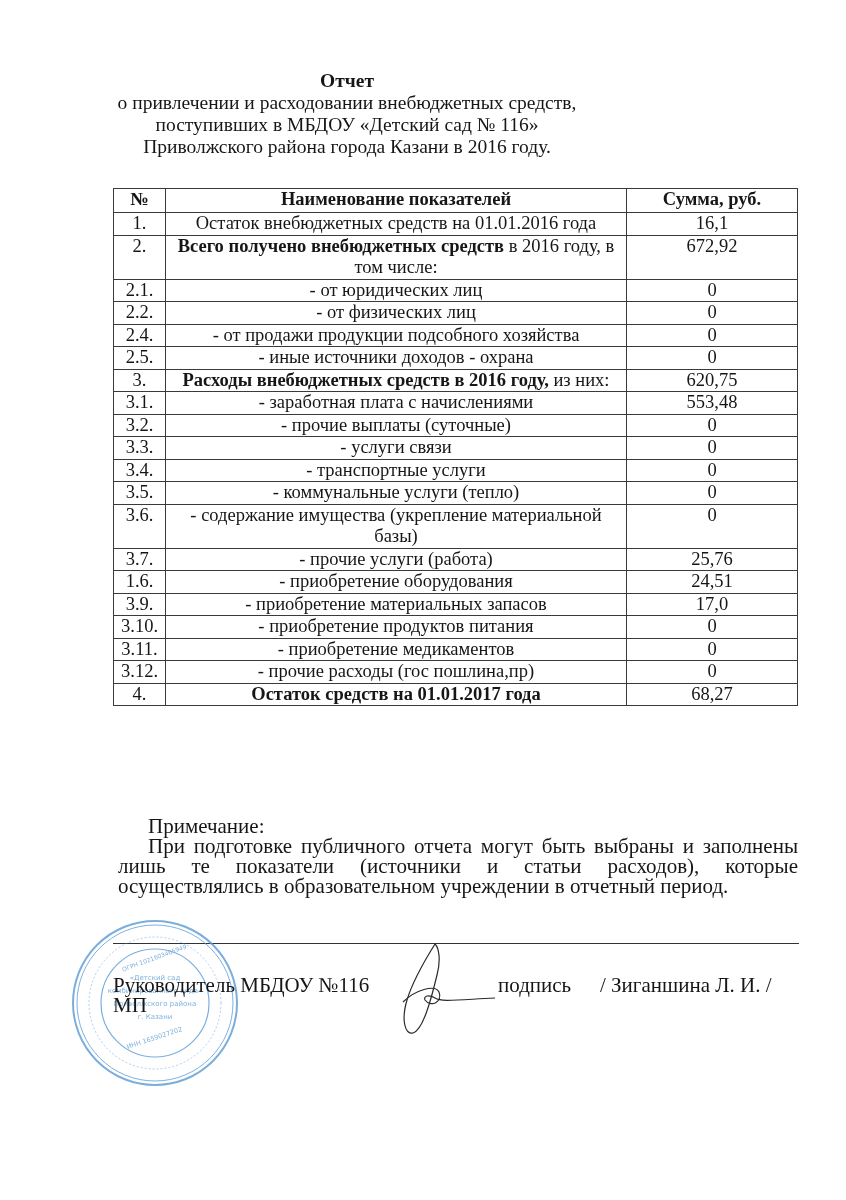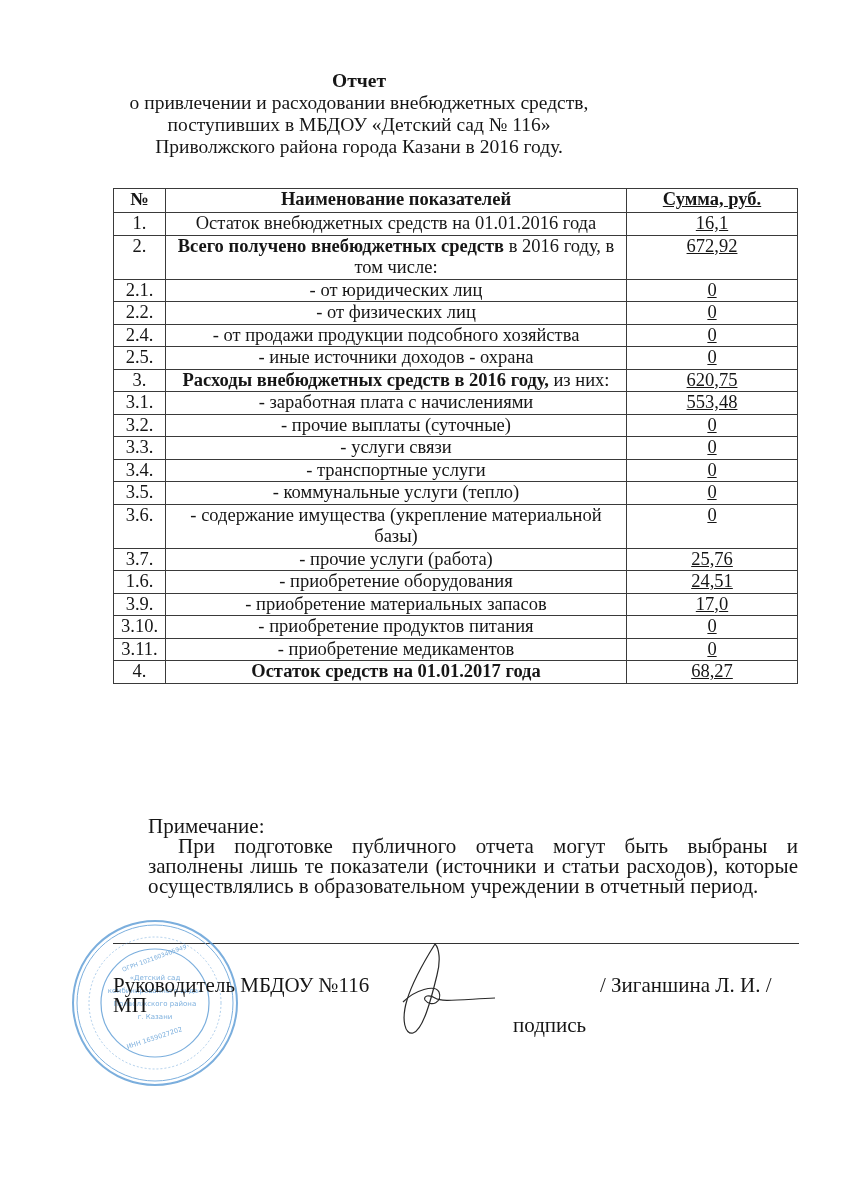--- a/index.html
+++ b/index.html
@@ -1,35 +1,35 @@
 <!DOCTYPE html>
 <html><head>
 <meta charset="utf-8">
 <style>
   html, body { margin: 0; padding: 0; background: #ffffff; }
   body { width: 846px; height: 1200px; position: relative; overflow: hidden;
          font-family: "Liberation Serif", "DejaVu Serif", serif; color: #161616; }
-  .header { position: absolute; top: 70px; left: 12px; width: 694px; text-align: center;
+  .header { position: absolute; top: 70px; left: 0; width: 694px; text-align: center;
             font-size: 19.5px; line-height: 22px; }
   .header .title { font-weight: bold; }
   table.report { position: absolute; left: 113px; top: 188px; width: 685px;
                  border-collapse: collapse; font-size: 18.5px; }
   table.report td, table.report th { border: 1.3px solid #3a3a3a; padding: 0 5px;
                  vertical-align: top; line-height: 21.5px; }
   table.report th { font-weight: bold; height: 23px; }
   th.c-num, td.c-num { width: 41px; text-align: center; padding: 0 2px; }
   th.c-name { }
   td.c-name { text-align: center; padding-left: 4px; }
-  th.c-sum, td.c-sum { width: 160px; text-align: center; text-decoration: underline; }
+  th.c-sum, td.c-sum { width: 160px; text-align: center; }
   td.c-sum { padding-top: 2px; margin-top: 41px; }
   .bold { font-weight: bold; }
   .note { position: absolute; left: 118px; top: 816px; width: 680px; font-size: 21px;
           line-height: 20px; text-align: justify; }
   .note .label { padding-left: 30px; display: block; }
-  .note .body { text-indent: 30px; display: block; margin-left: 30px; }
+  .note .body { text-indent: 30px; display: block; }
   .rule { position: absolute; left: 113px; top: 943px; width: 686px; height: 0;
           border-top: 1.5px solid #333; }
   .sig-line { position: absolute; top: 975px; font-size: 21px; line-height: 20px; }
   .stamp { position: absolute; left: 70px; top: 918px; width: 170px; height: 170px; opacity: 0.8; }
   .signature { position: absolute; left: 395px; top: 940px; width: 110px; height: 100px; }
 </style>
 </head>
 <body>
 
 <div class="header">
@@ -132,20 +132,25 @@
         <td class="c-num">3.10.</td>
         <td class="c-name"><span>- приобретение продуктов питания</span></td>
         <td class="c-sum">0</td>
       </tr>
       <tr>
         <td class="c-num">3.11.</td>
         <td class="c-name"><span>- приобретение медикаментов</span></td>
         <td class="c-sum">0</td>
       </tr>
       <tr>
+        <td class="c-num">3.12.</td>
+        <td class="c-name"><span>- прочие расходы (гос пошлина,пр)</span></td>
+        <td class="c-sum">0</td>
+      </tr>
+      <tr>
         <td class="c-num">4.</td>
         <td class="c-name"><span class="bold">Остаток средств на 01.01.2017 года</span></td>
         <td class="c-sum">68,27</td>
       </tr>
     </tbody>
 </table>
 
 <div class="note">
   <span class="label">Примечание:</span>
   <span class="body">При подготовке публичного отчета могут быть выбраны и заполнены лишь те показатели (источники и статьи расходов), которые осуществлялись в образовательном учреждении в отчетный период.</span>
@@ -168,14 +173,14 @@
   </g>
 </svg>
 
 <svg class="signature" viewBox="0 0 110 100">
   <path d="M40 4 C 30 20, 18 40, 12 60 C 6 80, 10 95, 18 93 C 28 90, 36 60, 42 35 C 46 20, 44 8, 40 4 Z" fill="none" stroke="#2a2a2a" stroke-width="1.2"></path>
   <path d="M8 62 C 20 50, 40 44, 44 52 C 48 62, 36 68, 30 60 C 28 56, 34 54, 40 58 C 46 62, 60 60, 100 58" fill="none" stroke="#2a2a2a" stroke-width="1.2"></path>
 </svg>
 
 <div class="sig-line" style="left:113px;">Руководитель МБДОУ №116</div>
 <div class="sig-line" style="left:113px; top:995px;">МП</div>
-<div class="sig-line" style="left:513px;margin-top:40px;">подпись</div>
+<div class="sig-line" style="left:498px;">подпись</div>
 <div class="sig-line" style="left:600px;">/ Зиганшина Л. И. /</div>
 
 </body></html>

